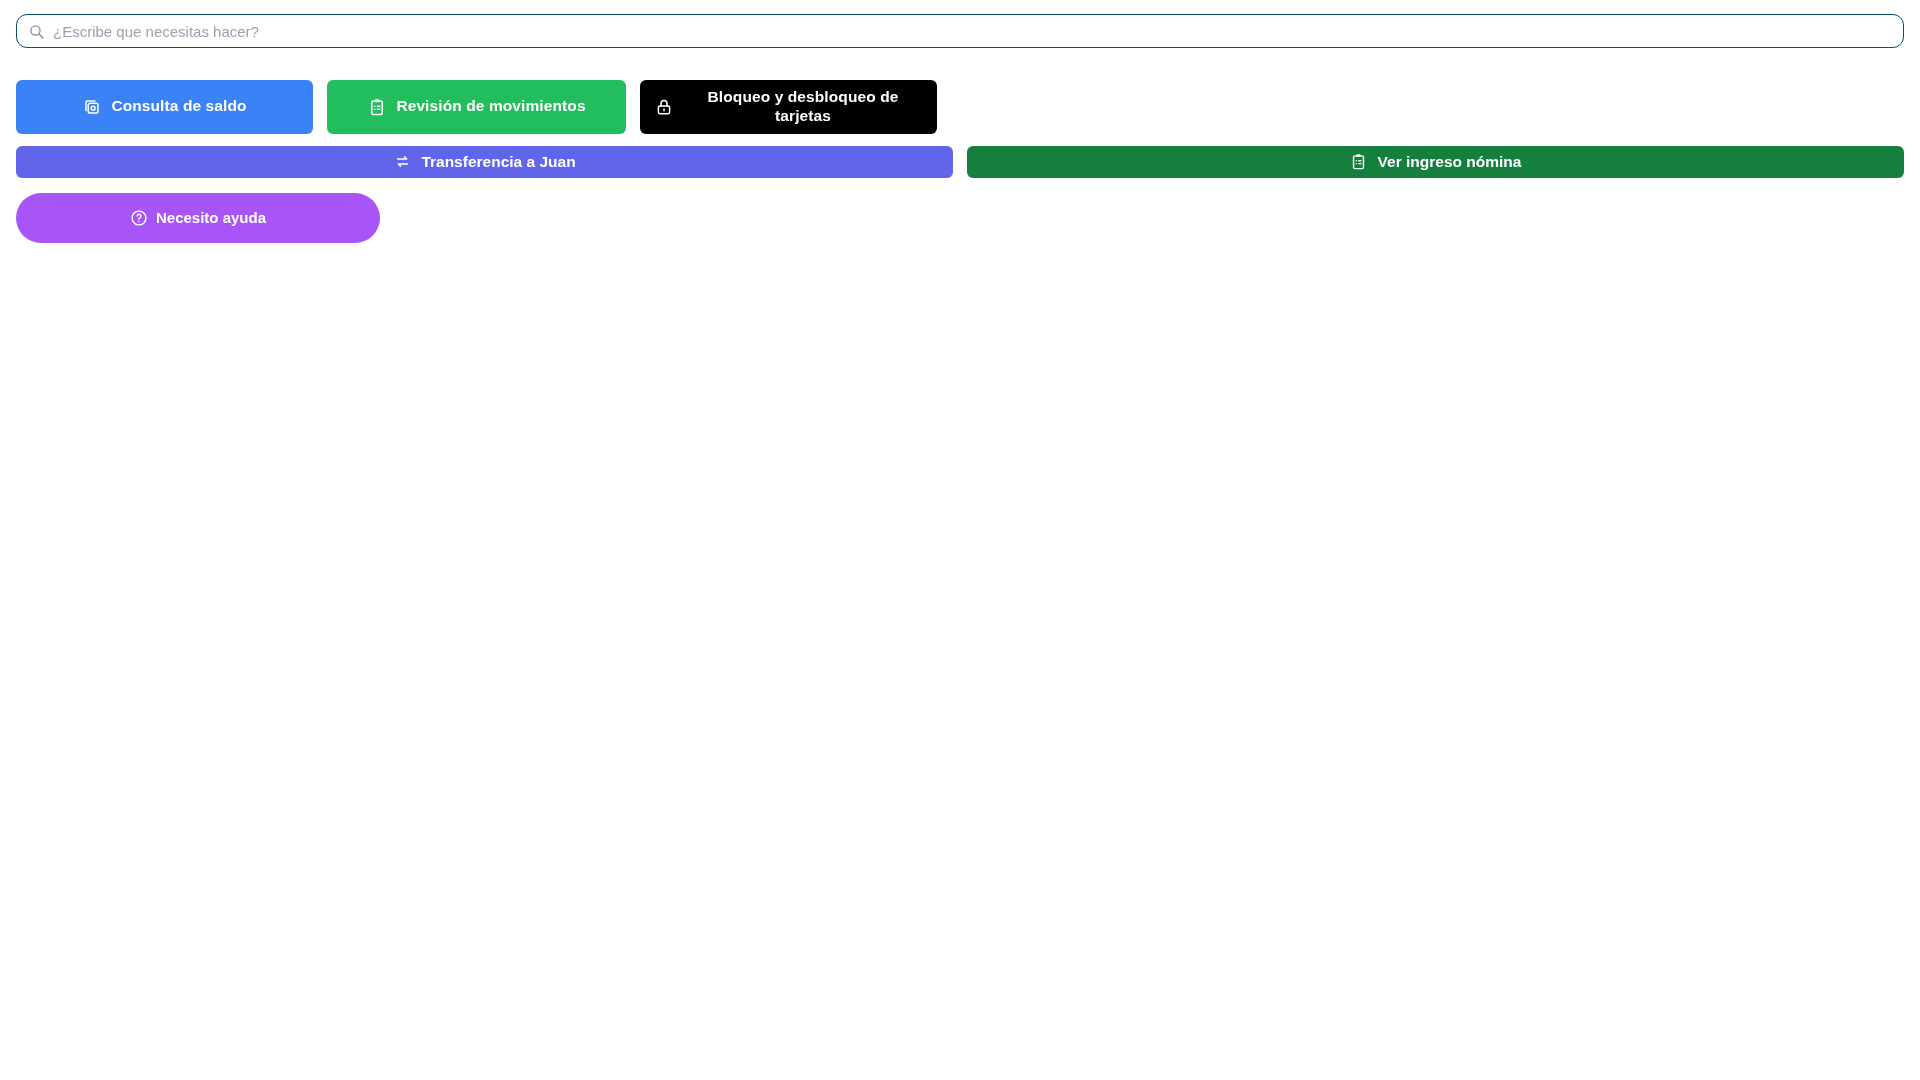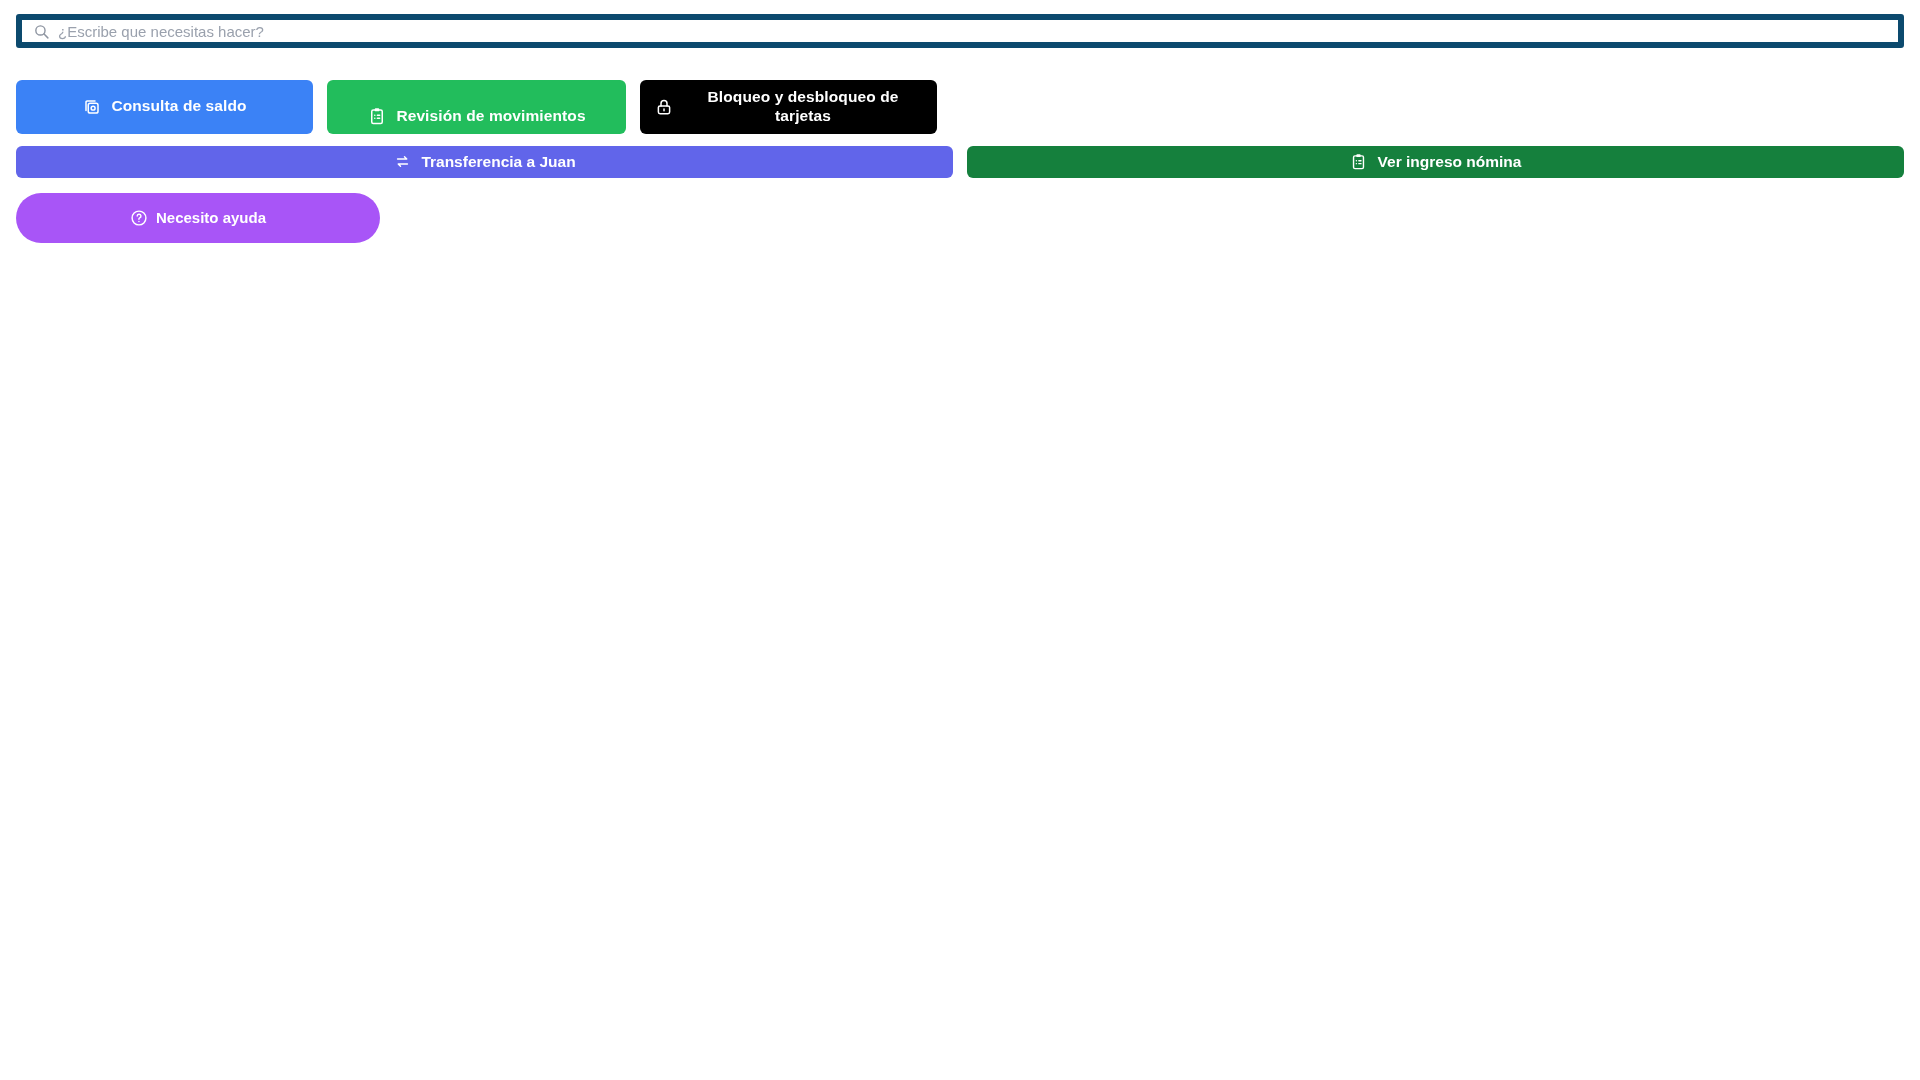--- a/index.html
+++ b/index.html
@@ -17,22 +17,22 @@
     width: 1920px;
     height: 1080px;
     padding: 0;
     position: relative;
   }
 
   
   .search-wrap {
     margin: 14px 16px 0 16px;
     height: 34px;
-    border: 6px solid #0c4a6e;
-    border-radius: 3px;
+    border: 1px solid #0c4a6e;
+    border-radius: 11px;
     background: #ffffff;
     display: flex;
     align-items: center;
     padding: 0 10px;
   }
   .search-icon {
     width: 18px;
     height: 18px;
     flex: 0 0 18px;
     color: #8d94a0;
@@ -86,21 +86,21 @@
     flex: 0 0 auto;
     display: flex;
     align-items: center;
     justify-content: center;
     width: 19px;
     height: 19px;
   }
   .action-btn .btn-label { white-space: pre-line; }
 
   .a-w1 { flex: 0 0 297px; }
-  .a-w2 { flex: 0 0 299px; align-items: flex-end; }
+  .a-w2 { flex: 0 0 299px; }
   .a-w3 { flex: 0 0 297px; }
   .a-w4 { flex: 0 0 297px; }
 
   
   .section-title {
     margin: 14px 16px 0 16px;
     font-size: 16.5px;
     font-weight: bold;
     color: #3b4256;
     letter-spacing: 0.1px;

